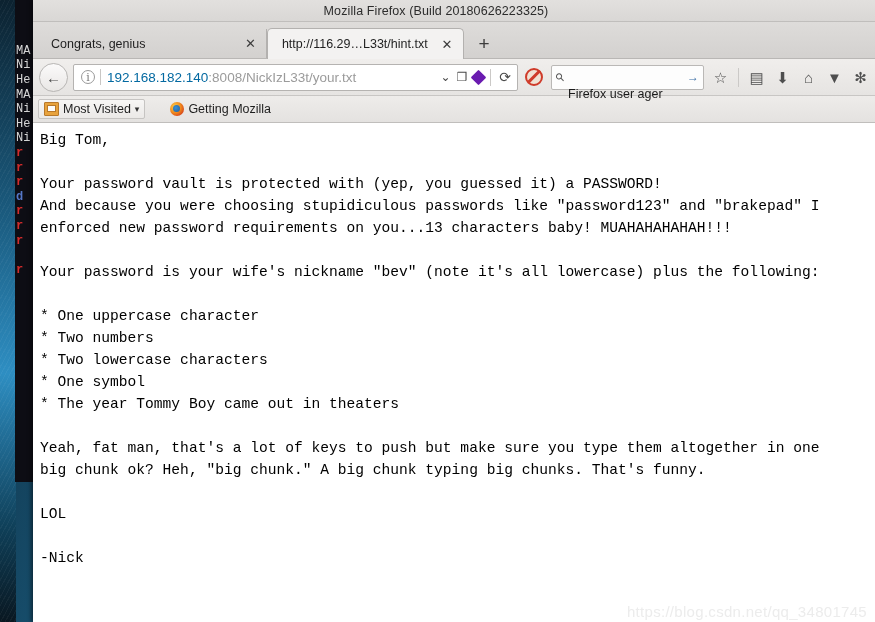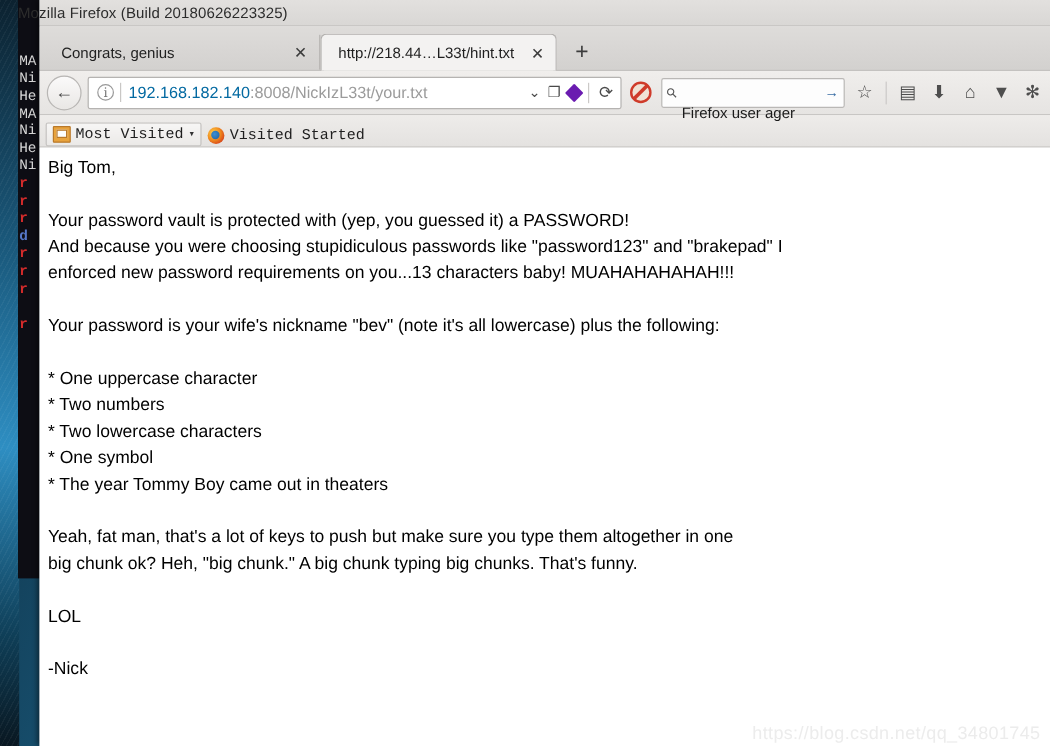--- a/index.html
+++ b/index.html
@@ -67,20 +67,21 @@
     box-shadow: -2px 0 4px rgba(0,0,0,0.45);
   }
 
   
   .titlebar {
     height: 21px;
     background: linear-gradient(180deg, #e2e0de 0%, #d9d7d5 100%);
     border-bottom: 1px solid #c0bebc;
     display: flex;
     align-items: center;
+    justify-content: center;
     position: relative;
   }
   .titlebar-text {
     font-size: 12.5px;
     color: #2c2c2c;
     letter-spacing: 0.1px;
     position: relative;
     left: -18px;
   }
 
@@ -251,25 +252,24 @@
     font-size: 15px; color: #4e4e4e; cursor: pointer;
     width: 17px; text-align: center; line-height: 1;
   }
   .tb-divider { width:1px; height:19px; background:#cbc9c7; }
 
   
   .bookmarksbar {
     height: 26px;
     background: linear-gradient(180deg,#eeecea,#e4e2e0);
     display: flex;
-    align-items: flex-end;
+    align-items: center;
     padding-left: 5px;
     border-bottom: 1px solid #c0bebc;
-    gap: 0;
-    font-family: Liberation Mono, monospace;
+    gap: 20px;
   }
   .bm-item {
     display: flex; align-items: center; gap: 4px;
     font-size: 12.5px; color: #1e1e1e;
     padding: 2px 5px;
     cursor: pointer;
     border-radius: 2px;
   }
   .bm-item.boxed {
     border: 1px solid #c6c4c2;
@@ -303,21 +303,21 @@
   .bm-caret { font-size: 9px; color: #333; }
 
   
   .content {
     background: #ffffff;
     height: 503px;
     position: relative;
     overflow: hidden;
   }
   .doc {
-    font-family: Liberation Sans, sans-serif;
+    font-family: Liberation Mono, monospace;
     font-size: 14.6px;
     line-height: 22px;
     color: #000000;
     padding: 6px 0 0 7px;
     white-space: pre-wrap;
     word-break: normal;
   }
   .watermark {
     position: absolute;
     right: 8px;
@@ -344,21 +344,21 @@
     <div class="titlebar">
       <span class="titlebar-text">Mozilla Firefox (Build 20180626223325)</span>
     </div>
 
     <div class="tabstrip">
       <div class="tab inactive">
         <span class="tab-label">Congrats, genius</span>
         <span class="tab-close">✕</span>
       </div>
       <div class="tab active">
-        <span class="tab-label">http://218.44…L33t/hint.txt</span>
+        <span class="tab-label">http://116.29…L33t/hint.txt</span>
         <span class="tab-close">✕</span>
       </div>
       <div class="newtab-btn">+</div>
     </div>
 
     <div class="navbar">
       <div class="nav-back">←</div>
 
       <div class="urlbar">
         <span class="url-info">i</span>
@@ -396,21 +396,21 @@
     </div>
 
     <div class="bookmarksbar">
       <div class="bm-item boxed">
         <span class="bm-folder-icon"></span>
         <span>Most Visited</span>
         <span class="bm-caret">▾</span>
       </div>
       <div class="bm-item">
         <span class="ff-logo"></span>
-        <span>Visited Started</span>
+        <span>Getting Mozilla</span>
       </div>
     </div>
 
     <div class="content">
       <div class="doc">Big Tom,
 
 Your password vault is protected with (yep, you guessed it) a PASSWORD!
 And because you were choosing stupidiculous passwords like "password123" and "brakepad" I
 enforced new password requirements on you...13 characters baby! MUAHAHAHAHAH!!!
 

